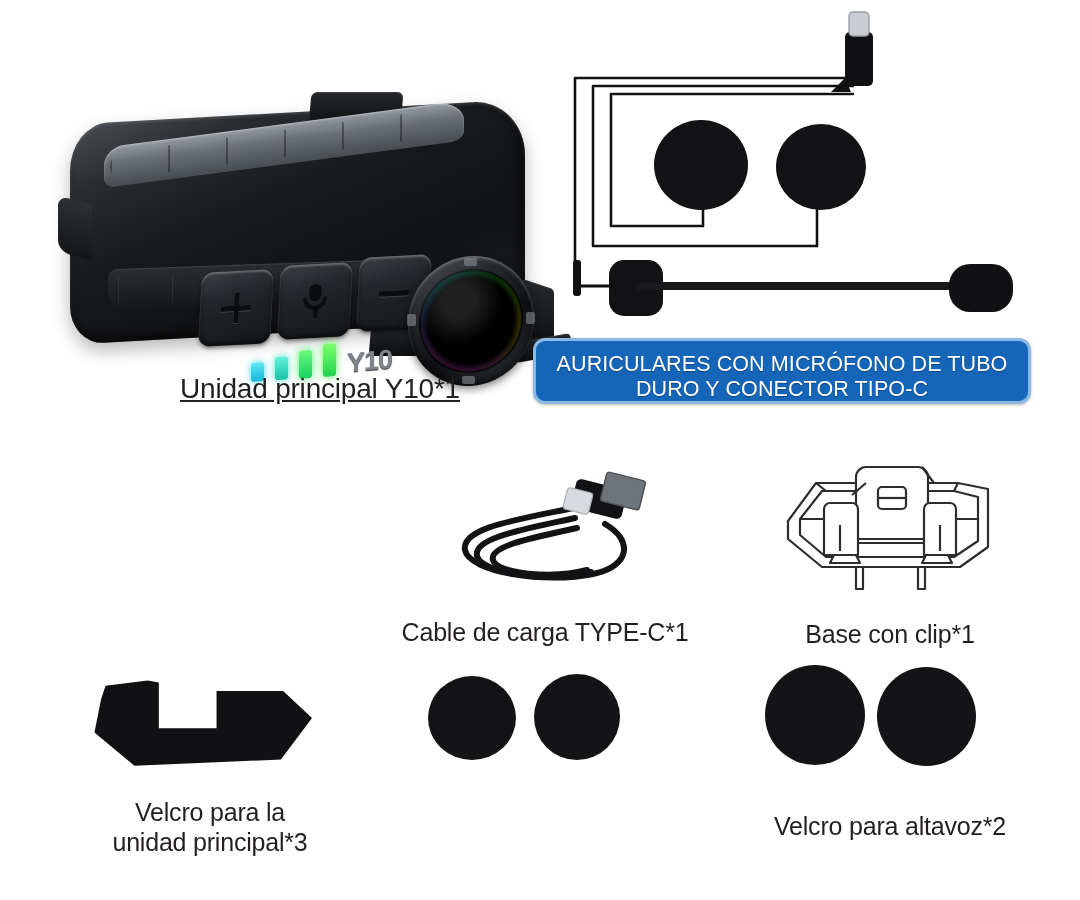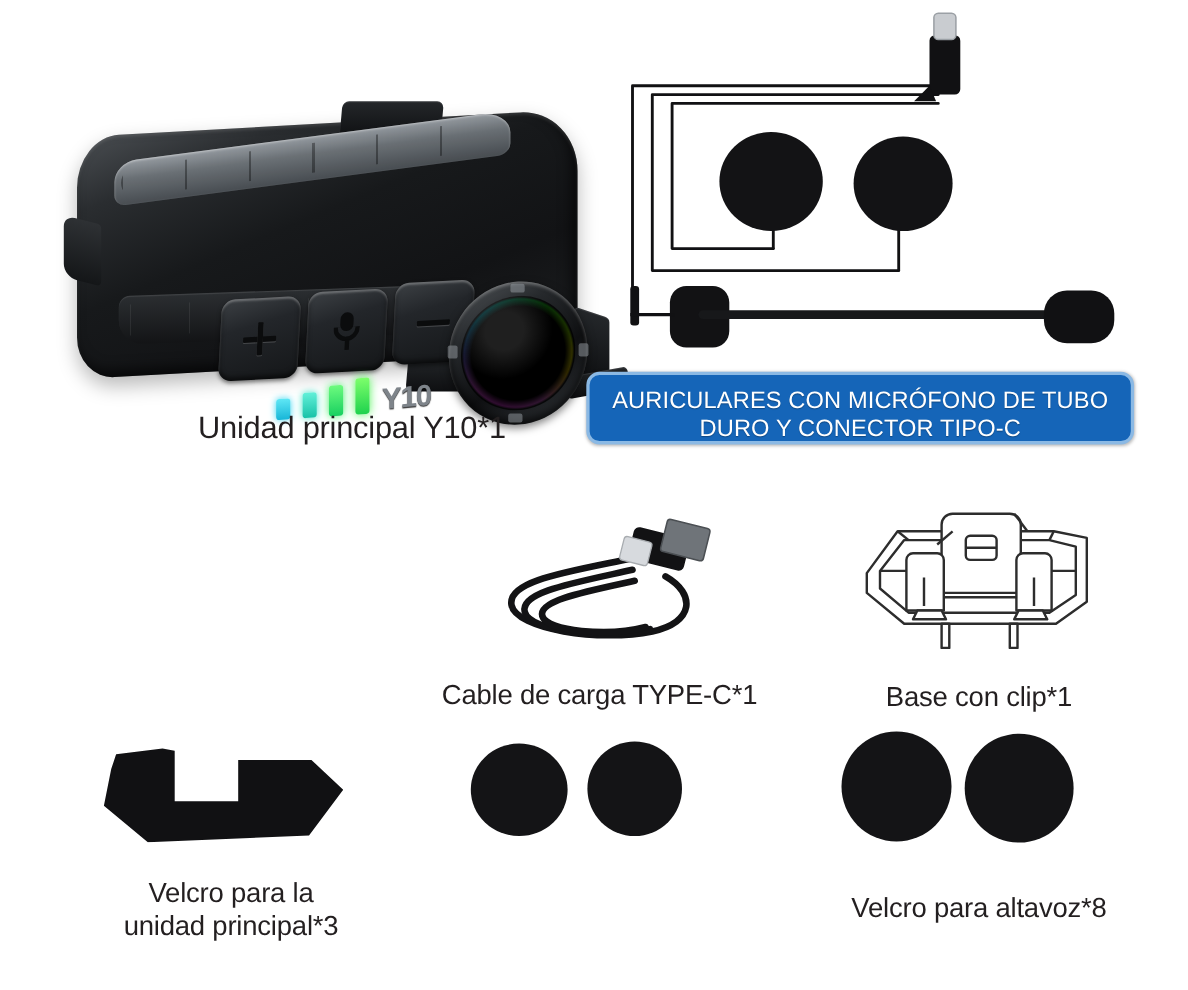--- a/index.html
+++ b/index.html
@@ -307,21 +307,21 @@
 
   #velcro-mic { left:428px; top:674px; width:190px; height:92px; }
   #velcro-mic .vcircle.a { left:0;   top:2px; width:88px; height:84px; }
   #velcro-mic .vcircle.b { left:106px; top:0; width:86px; height:86px; }
 
   #velcro-speaker { left:765px; top:665px; width:212px; height:104px; }
   #velcro-speaker .vcircle.a { left:0;   top:0; width:100px; height:100px; }
   #velcro-speaker .vcircle.b { left:112px; top:2px; width:99px; height:99px; }
 
   
-  #cap-main-unit   { left:60px;  top:372px; width:520px; }
+  #cap-main-unit   { left:60px;  top:372px; width:520px;text-decoration:underline; }
   #cap-manual      { left:30px;  top:618px; width:350px; }
   #cap-cable       { left:375px; top:618px; width:340px; }
   #cap-clip        { left:740px; top:620px; width:300px; }
   #cap-velcro-main { left:80px;  top:798px; width:260px; }
   #cap-velcro-mic  { left:355px; top:812px; width:340px; }
   #cap-velcro-spk  { left:740px; top:812px; width:300px; }
 </style>
 </head>
 <body>
 
@@ -480,15 +480,15 @@
 
   <div class="abs" id="velcro-mic">
     <span class="vcircle a"></span>
     <span class="vcircle b"></span>
   </div>
 
   <div class="abs" id="velcro-speaker">
     <span class="vcircle a"></span>
     <span class="vcircle b"></span>
   </div>
-  <div class="caption" id="cap-velcro-spk">Velcro para altavoz*8</div>
+  <div class="caption" id="cap-velcro-spk">Velcro para altavoz*2</div>
 
 </div>
 
 </body></html>

